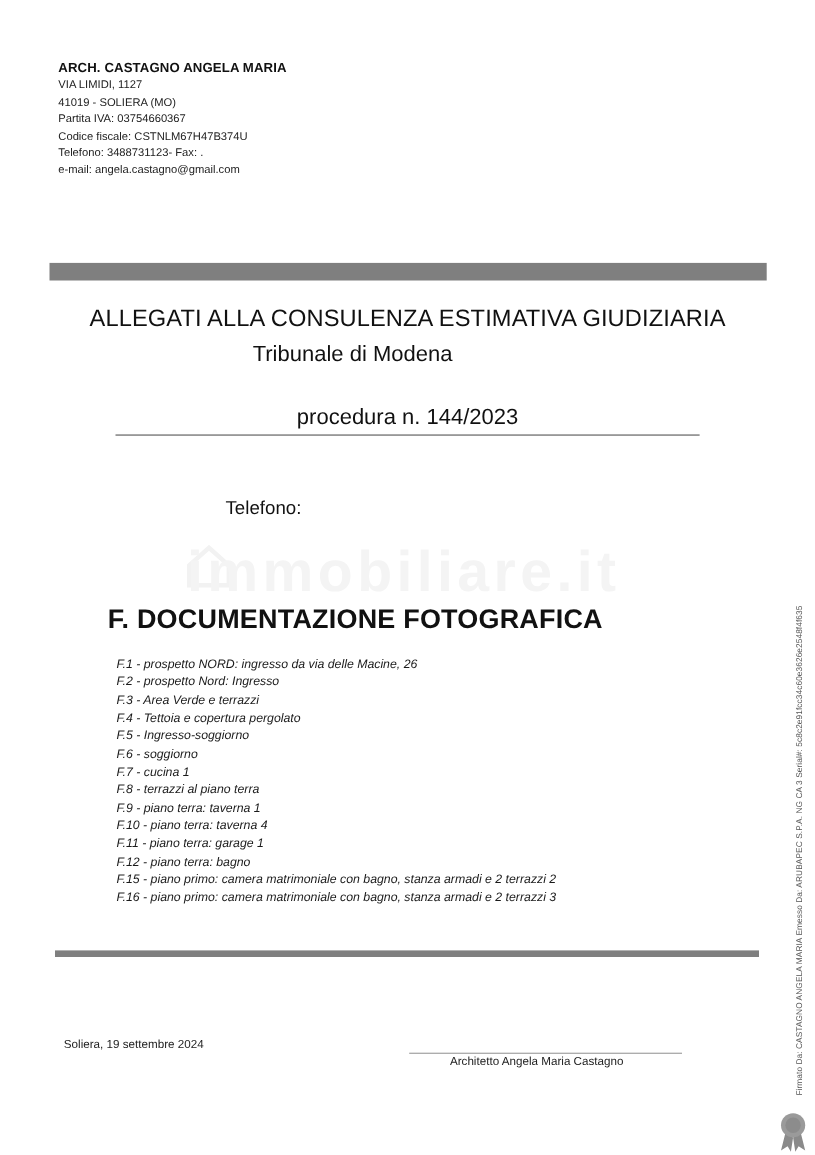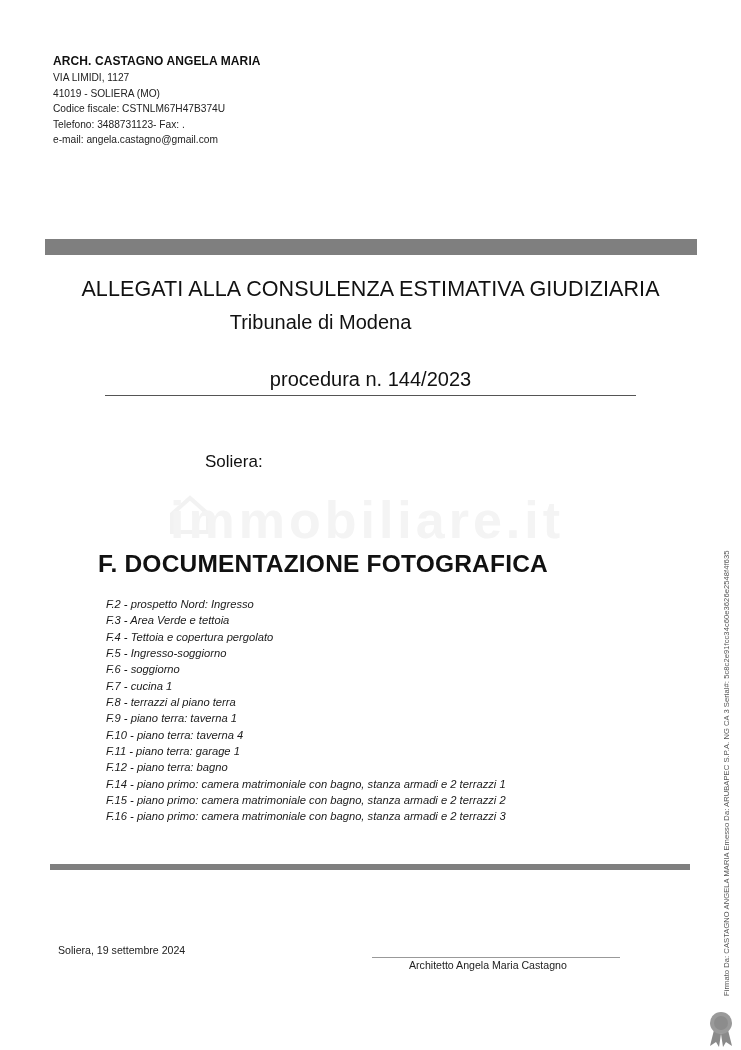--- a/index.html
+++ b/index.html
@@ -171,53 +171,54 @@
       height: 38px;
     }
   </style>
 </head>
 <body>
 
 <div class="abs author-block">
   <div class="author-name">ARCH. CASTAGNO ANGELA MARIA</div>
   <div>VIA LIMIDI, 1127</div>
   <div>41019 - SOLIERA (MO)</div>
+  <div>Partita IVA: 03754660367</div>
   <div>Codice fiscale: CSTNLM67H47B374U</div>
   <div>Telefono: 3488731123- Fax: .</div>
   <div>e-mail: angela.castagno@gmail.com</div>
 </div>
 
 <div class="abs bar-top"></div>
 
 <div class="abs main-title">ALLEGATI ALLA CONSULENZA ESTIMATIVA GIUDIZIARIA</div>
 <div class="abs sub-title">Tribunale di Modena</div>
 <div class="abs procedura">procedura n. 144/2023</div>
 <div class="abs proc-line"></div>
-<div class="abs debitore">Soliera:</div>
+<div class="abs debitore">Telefono:</div>
 
 <svg class="abs watermark-house" viewBox="0 0 44 44">
   <path d="M4 22 L22 6 L40 22 L40 40 L4 40 Z" fill="none" stroke="#f2f2f2" stroke-width="4"></path>
 </svg>
 <div class="abs watermark">immobiliare.it</div>
 
 <div class="abs section-heading">F. DOCUMENTAZIONE FOTOGRAFICA</div>
 
 <ul class="abs photo-list">
+  <li>F.1 - prospetto NORD: ingresso da via delle Macine, 26</li>
   <li>F.2 - prospetto Nord: Ingresso</li>
-  <li>F.3 - Area Verde e tettoia</li>
+  <li>F.3 - Area Verde e terrazzi</li>
   <li>F.4 - Tettoia e copertura pergolato</li>
   <li>F.5 - Ingresso-soggiorno</li>
   <li>F.6 - soggiorno</li>
   <li>F.7 - cucina 1</li>
   <li>F.8 - terrazzi al piano terra</li>
   <li>F.9 - piano terra: taverna 1</li>
   <li>F.10 - piano terra: taverna 4</li>
   <li>F.11 - piano terra: garage 1</li>
   <li>F.12 - piano terra: bagno</li>
-  <li>F.14 - piano primo: camera matrimoniale con bagno, stanza armadi e 2 terrazzi 1</li>
   <li>F.15 - piano primo: camera matrimoniale con bagno, stanza armadi e 2 terrazzi 2</li>
   <li>F.16 - piano primo: camera matrimoniale con bagno, stanza armadi e 2 terrazzi 3</li>
 </ul>
 
 <div class="abs bar-bottom"></div>
 
 <div class="abs place-date">Soliera, 19 settembre 2024</div>
 <div class="abs sign-line"></div>
 <div class="abs signer">Architetto Angela Maria Castagno</div>
 

